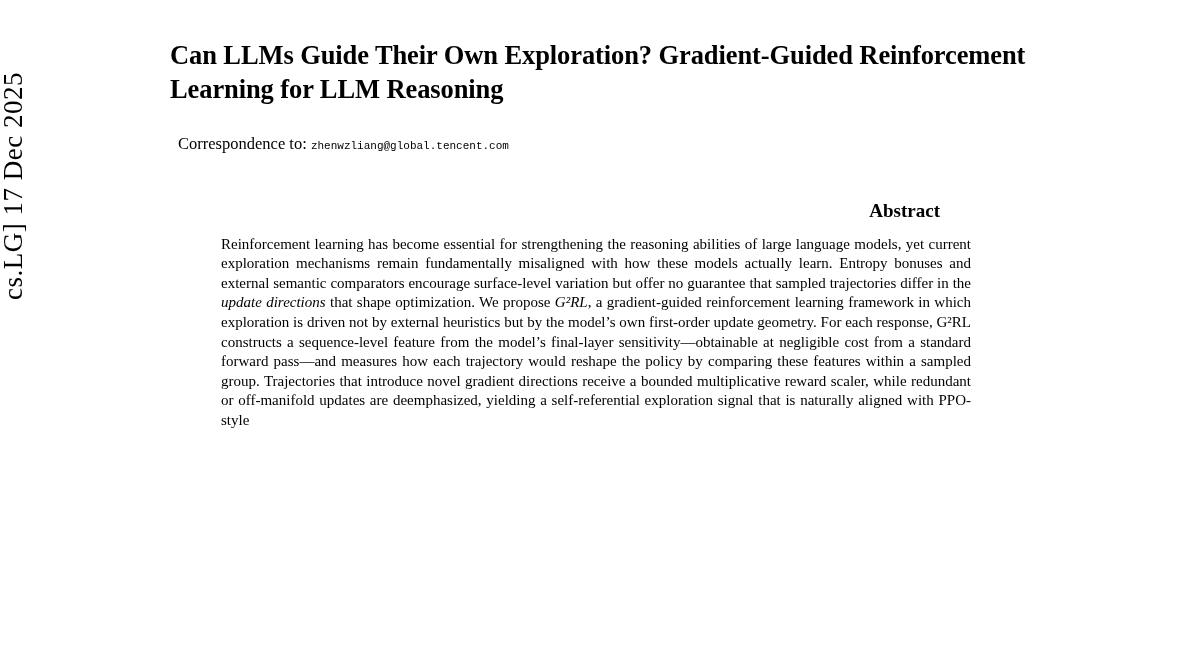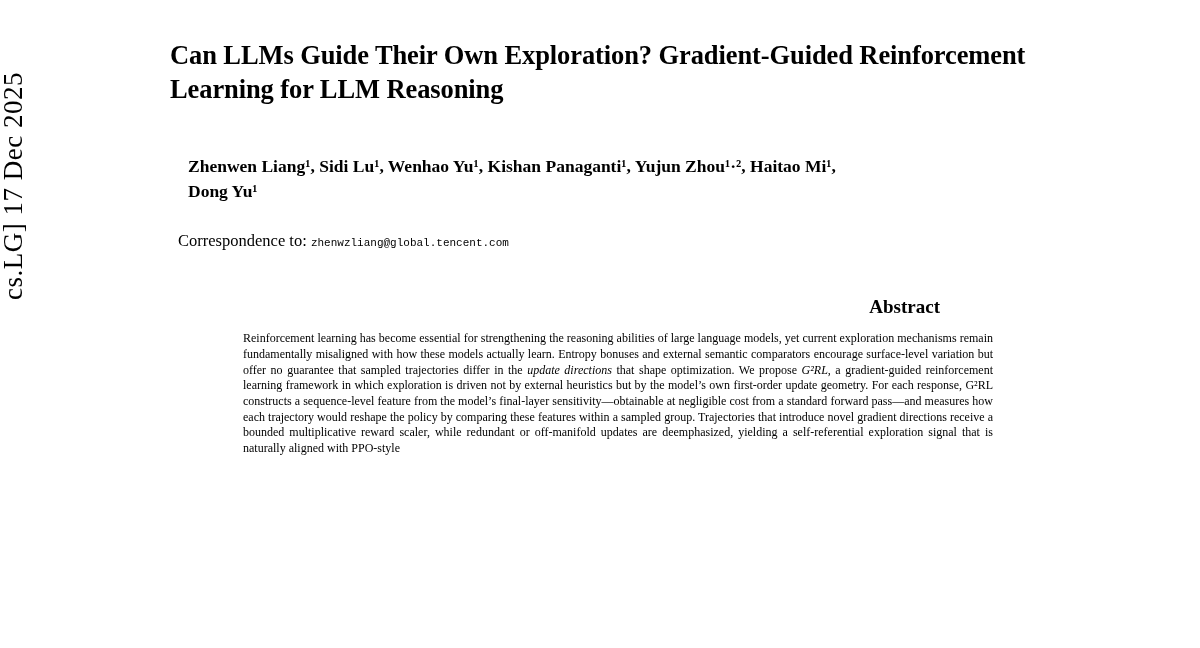--- a/index.html
+++ b/index.html
@@ -73,22 +73,22 @@
     text-align: right;
     font-size: 19px;
     font-weight: bold;
     width: 770px;
     margin-left: 0;
   }
 
   .abstract-body {
     margin-top: 13px;
     width: 750px;
-    margin-left: 73px;
-    font-size: 12px;
+    margin-left: 51px;
+    font-size: 15px;
     line-height: 1.305;
     text-align: justify;
     text-justify: inter-word;
     hyphens: manual;
   }
   .abstract-body p {
     margin: 0;
   }
   .abstract-body i {
     font-style: italic;
@@ -96,24 +96,20 @@
 </style>
 </head>
 <body>
 
 <div class="arxiv-stamp">cs.LG]  17 Dec 2025</div>
 
 <div class="page">
 
   <h1 class="title">Can LLMs Guide Their Own Exploration? Gradient-Guided Reinforcement Learning for LLM Reasoning</h1>
 
-  <div class="authors">
-    <div>Zhenwen Liang¹, Sidi Lu¹, Wenhao Yu¹, Kishan Panaganti¹, Yujun Zhou¹·², Haitao Mi¹,</div>
-    <div>Dong Yu¹</div>
-  </div>
 
   <div class="affil">
     <div>
       <span>Correspondence to:</span>
       <span class="mono">zhenwzliang@global.tencent.com</span>
     </div>
   </div>
 
   <div class="abstract-head">Abstract</div>
 

